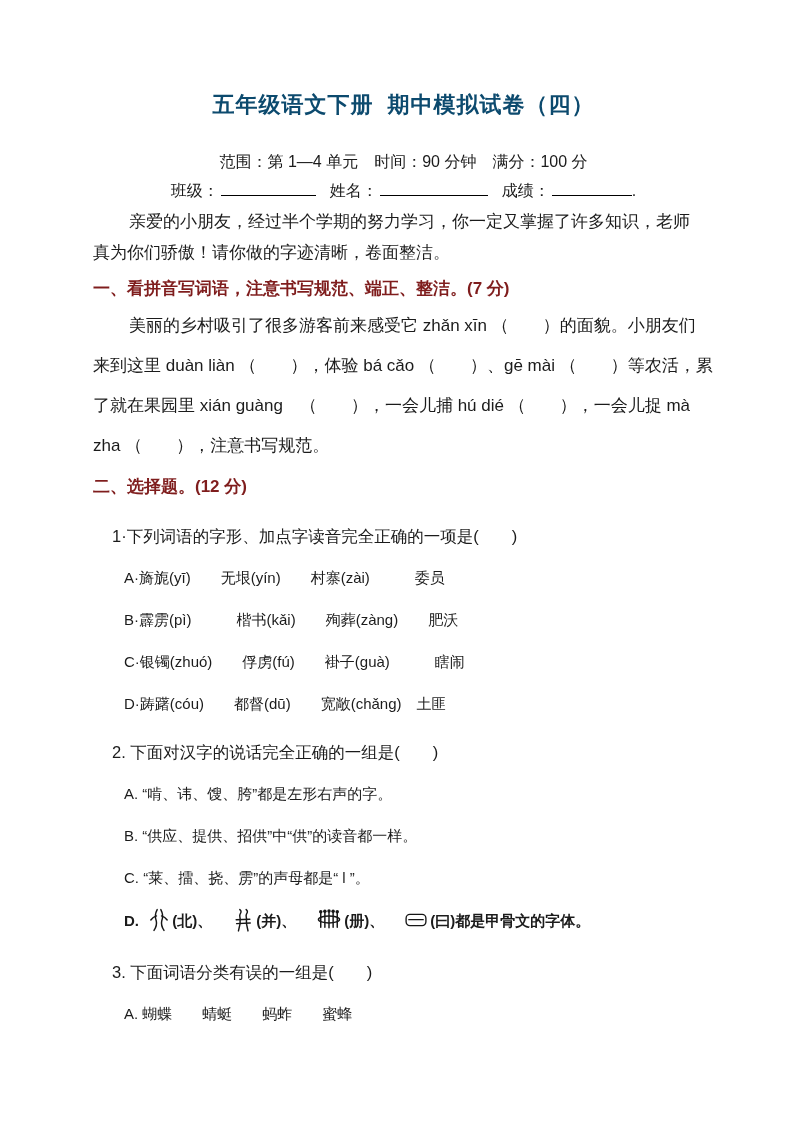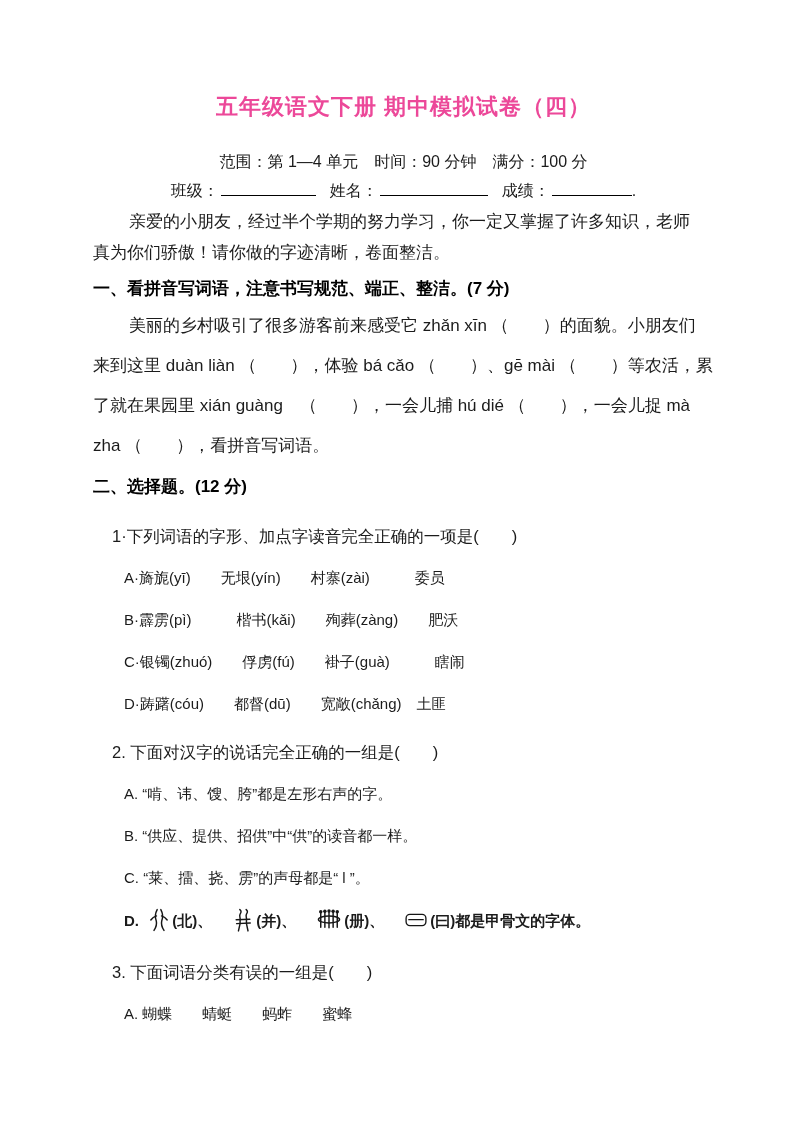--- a/index.html
+++ b/index.html
@@ -9,33 +9,33 @@
     margin:0 auto;
     background:#ffffff;
     color:#1b1b1b;
     font-family:"Liberation Sans", sans-serif;
     overflow:hidden;
     box-sizing:border-box;
   }
   .content{padding:92px 80px 0 93px;}
   .title{
     margin:0;text-align:center;
-    font-size:22px;line-height:30px;font-weight:bold;color:#ec4899;
-    font-family:Liberation Sans, sans-serif;
+    font-size:22px;line-height:30px;font-weight:bold;color:#0c4a6e;
+    font-family:Liberation Mono, monospace;
     letter-spacing:1px;
   }
   .subtitle{margin-top:29px;text-align:center;font-size:16px;line-height:22px;}
   .fields{margin-top:6px;text-align:center;font-size:16px;line-height:24px;white-space:pre;}
   .blank{display:inline-block;border-bottom:1px solid #000;height:15px;vertical-align:baseline;}
   .blank-class{width:95px;margin:0 14px 0 2px;}
   .blank-name{width:108px;margin:0 14px 0 2px;}
   .blank-score{width:80px;margin:0 0 0 2px;}
   .intro{margin-top:3px;font-size:17px;line-height:31px;}
   .indent{padding-left:36px;}
-  .sec-heading{margin-top:9px;font-size:17px;line-height:24px;font-weight:bold;color:#000000;white-space:pre;}
+  .sec-heading{margin-top:9px;font-size:17px;line-height:24px;font-weight:bold;color:#7f1d1d;white-space:pre;}
   .pinyin-para{margin-top:5px;font-size:17px;line-height:40px;}
   .pinyin-para .line{white-space:pre;}
   .stem{margin-top:26px;padding-left:19px;font-size:16.5px;line-height:22px;white-space:pre;}
   .opt{margin-top:20px;padding-left:31px;font-size:15px;line-height:22px;white-space:pre;}
   .opt-oracle{margin-top:18px;line-height:28px;font-weight:bold;}
   .opt-oracle svg{vertical-align:middle;margin:0 3px 0 6px;}
   .opt-oracle .g-tall{vertical-align:-6px;}
   .opt-oracle .g-mid{vertical-align:-4px;}
   .opt-oracle .g-flat{vertical-align:-1px;}
   .oracle-stroke{fill:none;stroke:#161616;stroke-width:1.6;stroke-linecap:round;stroke-linejoin:round;}
@@ -56,21 +56,21 @@
       <div class="indent">亲爱的小朋友，经过半个学期的努力学习，你一定又掌握了许多知识，老师</div>
       <div>真为你们骄傲！请你做的字迹清晰，卷面整洁。</div>
     </div>
 
     <div class="sec-heading">一、看拼音写词语，注意书写规范、端正、整洁。(7 分)</div>
 
     <div class="pinyin-para">
       <div class="line indent">美丽的乡村吸引了很多游客前来感受它 zhǎn xīn （　　）的面貌。小朋友们</div>
       <div class="line">来到这里 duàn liàn （　　），体验 bá cǎo （　　）、gē mài （　　）等农活，累</div>
       <div class="line">了就在果园里 xián guàng　（　　），一会儿捕 hú dié （　　），一会儿捉 mà</div>
-      <div class="line">zha （　　），看拼音写词语。</div>
+      <div class="line">zha （　　），注意书写规范。</div>
     </div>
 
     <div class="sec-heading">二、选择题。(12 分)</div>
 
     <div class="stem">1·下列词语的字形、加点字读音完全正确的一项是(　　)</div>
     <div class="opt">A·旖旎(yī)　　无垠(yín)　　村寨(zài)　　　委员</div>
     <div class="opt">B·霹雳(pì)　　　楷书(kǎi)　　殉葬(zàng)　　肥沃</div>
     <div class="opt">C·银镯(zhuó)　　俘虏(fú)　　褂子(guà)　　　瞎闹</div>
     <div class="opt">D·踌躇(cóu)　　都督(dū)　　宽敞(chǎng)　土匪</div>
 

